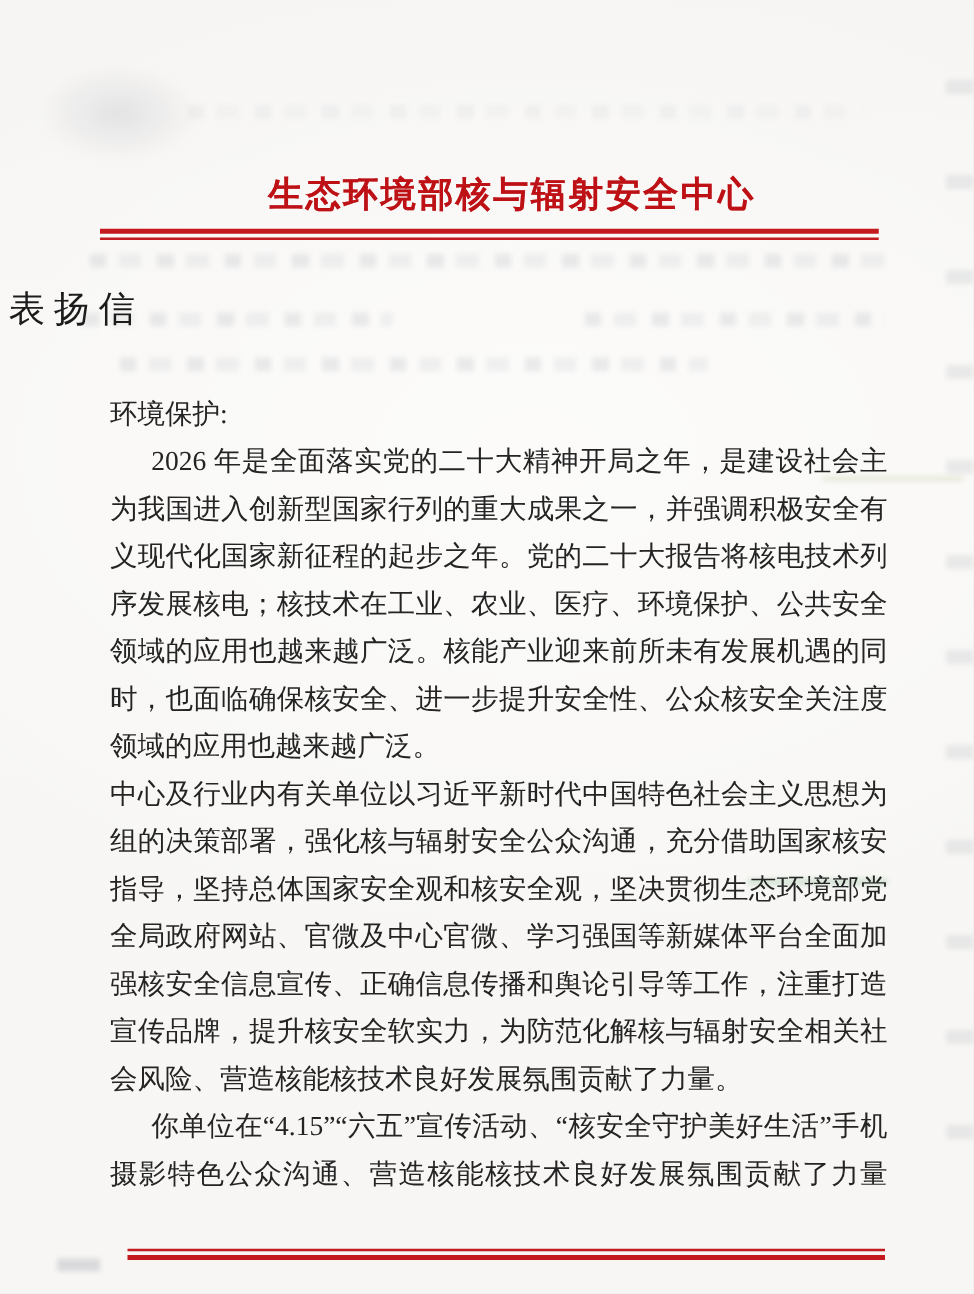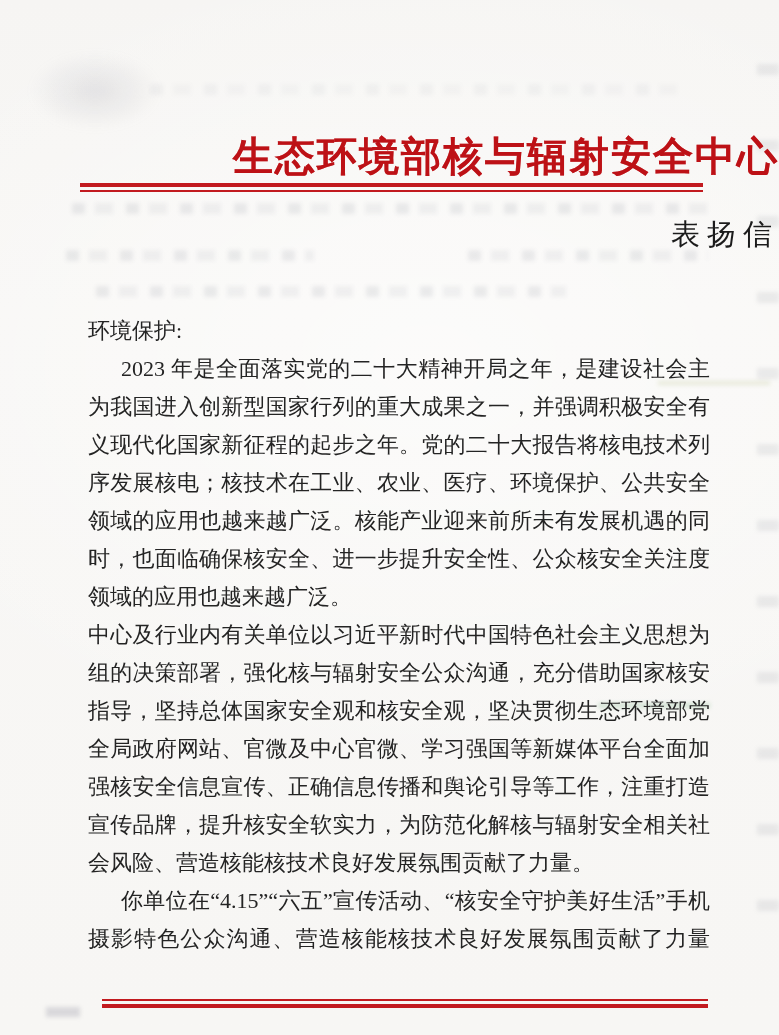--- a/index.html
+++ b/index.html
@@ -10,43 +10,43 @@
     background:
       radial-gradient(ellipse 900px 600px at 55% 35%, rgba(255,255,255,.55), rgba(255,255,255,0) 70%),
       linear-gradient(180deg,#f6f5f3 0%, #f8f7f5 30%, #f7f6f4 100%);
     overflow:hidden;
     font-family:"Liberation Serif","DejaVu Serif",serif;
     color:var(--body-ink,#232323);
   }
   
   .org-name{
     position:absolute;top:128px;left:0;right:0;
-    text-align:right;
+    text-align:center;
     font-family:"DejaVu Sans","Liberation Sans",sans-serif;
     font-weight:bold;
-    font-size:40px;line-height:56px;
+    font-size:28px;line-height:56px;
     letter-spacing:2px;
     color:var(--letterhead-red,#bd1116);
     text-shadow:0 0 .5px rgba(189,17,22,.6);
     padding-left:40px;
   }
   .rule-double-top{
     position:absolute;top:183px;left:80px;width:623px;height:3px;
     border-top:4px solid var(--rule-red,#c21a1f);
     border-bottom:2px solid var(--rule-red,#c21a1f);
   }
   .rule-double-bottom{
     position:absolute;top:999px;left:102px;width:606px;height:3px;
     border-top:2px solid var(--rule-red,#c21a1f);
     border-bottom:4px solid var(--rule-red,#c21a1f);
   }
   
   .doc-title{
-    position:absolute;top:216px;left:0;right:0;
-    text-align:right;
+    position:absolute;top:229px;left:0;right:0;
+    text-align:left;
     font-family:"DejaVu Sans","Liberation Sans",sans-serif;
     font-size:29px;line-height:36px;
     letter-spacing:7px;text-indent:7px; 
     color:#1c1c1c;
   }
   
   .body-text{
     position:absolute;top:312px;left:88px;width:622px;
     font-size:22px;
   }
@@ -101,21 +101,21 @@
   <div class="ghost ghost-green-2"></div>
   <div class="ghost ghost-dot-bl"></div>
 
   <div class="org-name">生态环境部核与辐射安全中心</div>
   <div class="rule-double-top"></div>
 
   <div class="doc-title">表扬信</div>
 
   <div class="body-text">
     <div class="ln">环境保护:</div>
-    <div class="ln just indent">2023 年是全面落实党的二十大精神开局之年，是建设社会主</div>
+    <div class="ln just indent">2026 年是全面落实党的二十大精神开局之年，是建设社会主</div>
     <div class="ln just">为我国进入创新型国家行列的重大成果之一，并强调积极安全有</div>
     <div class="ln just">义现代化国家新征程的起步之年。党的二十大报告将核电技术列</div>
     <div class="ln just">序发展核电；核技术在工业、农业、医疗、环境保护、公共安全</div>
     <div class="ln just">领域的应用也越来越广泛。核能产业迎来前所未有发展机遇的同</div>
     <div class="ln just">时，也面临确保核安全、进一步提升安全性、公众核安全关注度</div>
     <div class="ln">领域的应用也越来越广泛。</div>
     <div class="ln just">中心及行业内有关单位以习近平新时代中国特色社会主义思想为</div>
     <div class="ln just">组的决策部署，强化核与辐射安全公众沟通，充分借助国家核安</div>
     <div class="ln just">指导，坚持总体国家安全观和核安全观，坚决贯彻生态环境部党</div>
     <div class="ln just">全局政府网站、官微及中心官微、学习强国等新媒体平台全面加</div>

